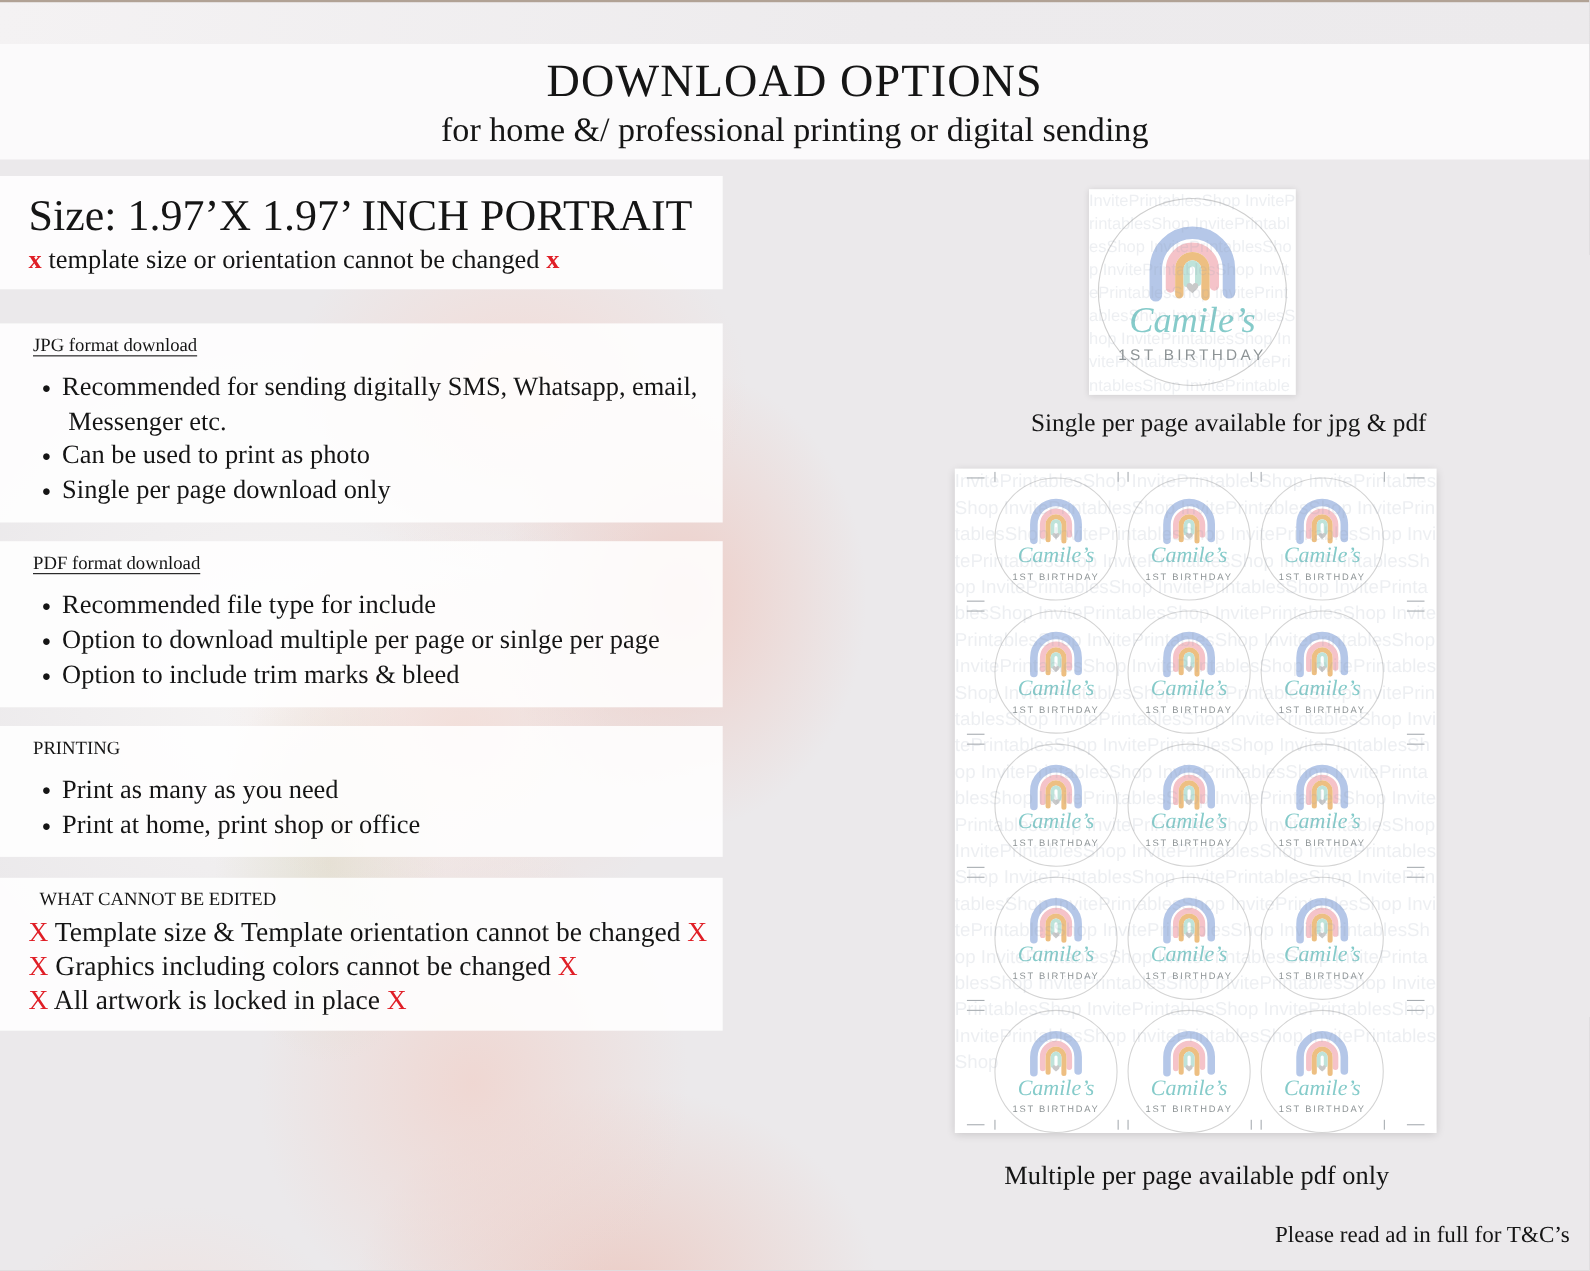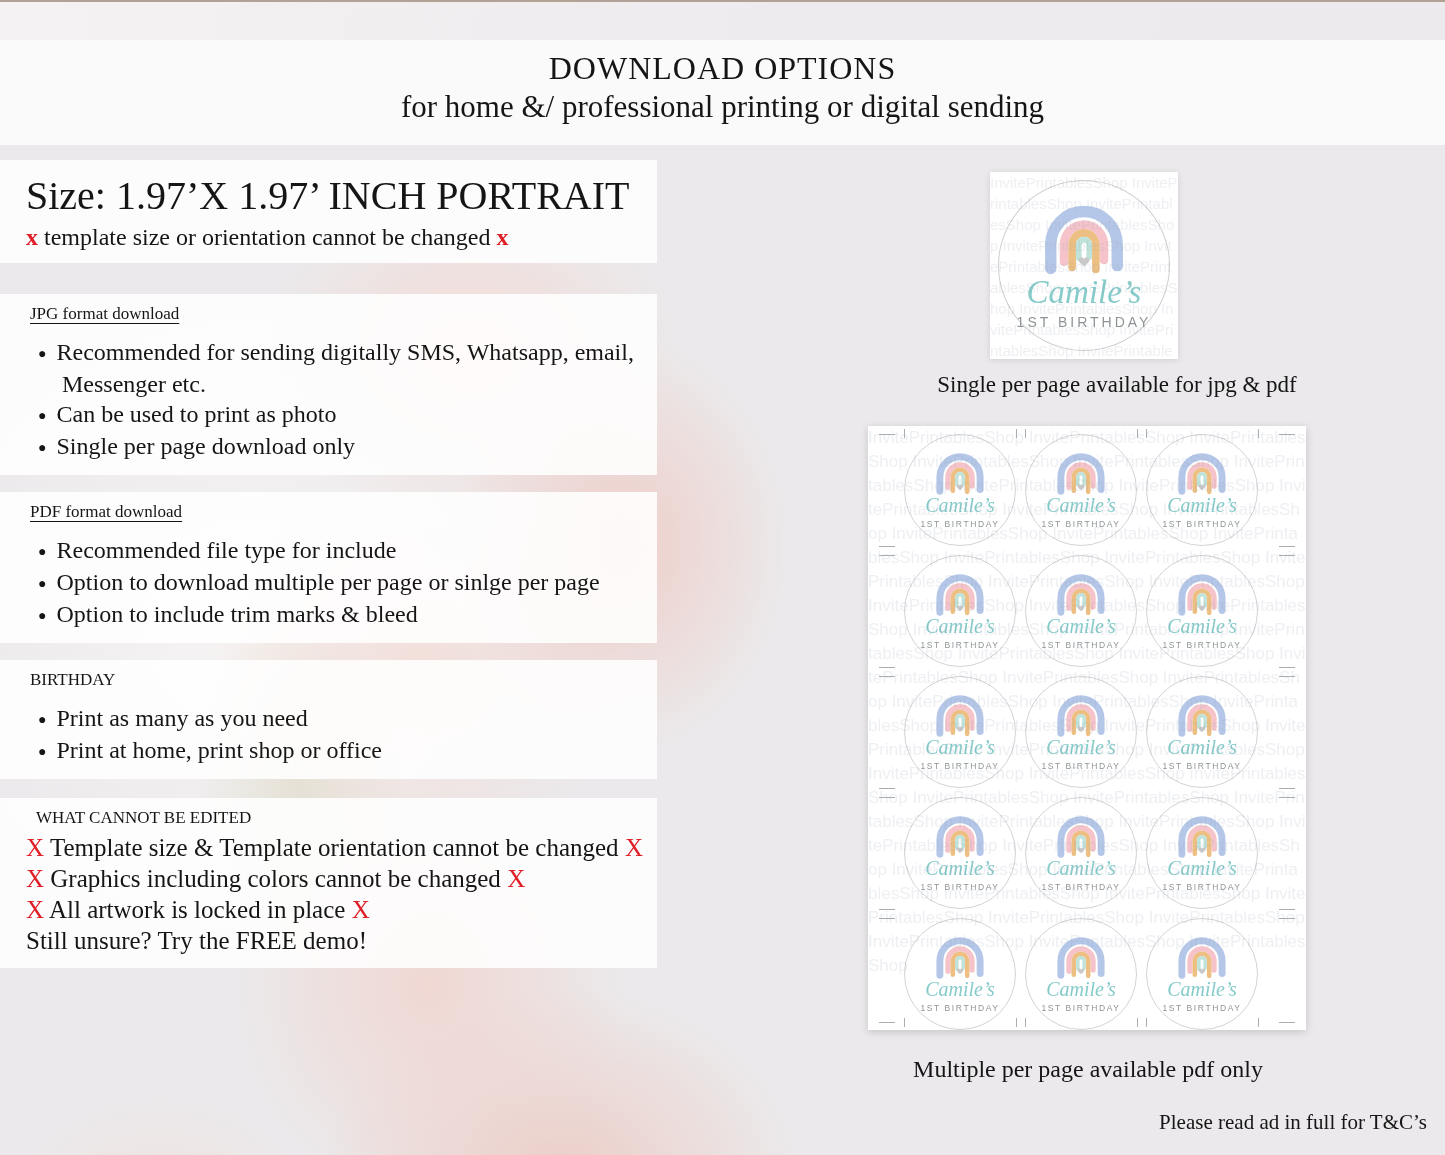--- a/index.html
+++ b/index.html
@@ -3,21 +3,21 @@
 <meta charset="utf-8">
 <style>
   html,body{margin:0;padding:0;background:#d8d6d8;}
   .canvas{position:relative;width:1445px;height:1155px;margin:0 auto;background:#ebe9eb;
           overflow:hidden;font-family:"Liberation Serif",serif;color:#151515;}
   
   .top-strip{position:absolute;top:0;left:0;right:0;height:38px;
              border-top:2px solid #b1a295;
              background:linear-gradient(100deg,#f4f2f3 0%,#edebed 55%,#eceaec 100%);}
   .title-band{position:absolute;top:40px;left:0;right:0;height:105px;background:#fbfafb;text-align:center;}
-  .title-band h1{margin:10px 0 2px;font-size:32px;font-weight:400;letter-spacing:1px;}
+  .title-band h1{margin:10px 0 2px;font-size:42px;font-weight:400;letter-spacing:1px;}
   .title-band h2{margin:0;font-size:31px;font-weight:400;text-align:center;}
   
   .floral{position:absolute;left:0;top:145px;width:920px;bottom:0;pointer-events:none;background:
     radial-gradient(ellipse 300px 240px at 470px 210px, rgba(244,216,210,.85), rgba(244,216,210,0) 70%),
     radial-gradient(ellipse 240px 300px at 620px 400px, rgba(238,203,196,.9), rgba(238,203,196,0) 70%),
     radial-gradient(ellipse 300px 260px at 420px 520px, rgba(243,219,213,.8), rgba(243,219,213,0) 72%),
     radial-gradient(ellipse 150px 260px at 300px 640px, rgba(216,212,186,.5), rgba(216,212,186,0) 70%),
     radial-gradient(ellipse 280px 320px at 430px 840px, rgba(240,212,206,.85), rgba(240,212,206,0) 70%),
     radial-gradient(ellipse 330px 260px at 560px 1030px, rgba(236,204,197,.95), rgba(236,204,197,0) 72%),
     radial-gradient(ellipse 220px 170px at 160px 1070px, rgba(243,221,216,.6), rgba(243,221,216,0) 70%),
@@ -111,21 +111,21 @@
   <section class="bar" id="pdf-bar">
     <h3 class="u">PDF format download</h3>
     <ul>
       <li>Recommended file type for include</li>
       <li>Option to download multiple per page or sinlge per page</li>
       <li>Option to include trim marks &amp; bleed</li>
     </ul>
   </section>
 
   <section class="bar" id="print-bar">
-    <h3>BIRTHDAY</h3>
+    <h3>PRINTING</h3>
     <ul>
       <li>Print as many as you need</li>
       <li>Print at home, print shop or office</li>
     </ul>
   </section>
 
   <section class="bar" id="edit-bar">
     <h3>WHAT CANNOT BE EDITED</h3>
     <div class="xline">
       <span class="XR">X</span>
@@ -135,21 +135,20 @@
     <div class="xline">
       <span class="XR">X</span>
       <span>Graphics including colors cannot be changed</span>
       <span class="XR">X</span>
     </div>
     <div class="xline">
       <span class="XR">X</span>
       <span>All artwork is locked in place</span>
       <span class="XR">X</span>
     </div>
-    <div class="still">Still unsure? Try the FREE demo!</div>
   </section>
 
   <div class="single-square">
     <div class="watermark wm-lg">InvitePrintablesShop InvitePrintablesShop InvitePrintablesShop InvitePrintablesShop InvitePrintablesShop InvitePrintablesShop InvitePrintablesShop InvitePrintablesShop InvitePrintablesShop InvitePrintablesShop InvitePrintablesShop InvitePrintablesShop InvitePrintablesShop InvitePrintablesShop InvitePrintablesShop InvitePrintablesShop InvitePrintablesShop InvitePrintablesShop InvitePrintablesShop InvitePrintablesShop InvitePrintablesShop InvitePrintablesShop InvitePrintablesShop InvitePrintablesShop InvitePrintablesShop InvitePrintablesShop InvitePrintablesShop InvitePrintablesShop InvitePrintablesShop InvitePrintablesShop InvitePrintablesShop InvitePrintablesShop InvitePrintablesShop InvitePrintablesShop InvitePrintablesShop InvitePrintablesShop InvitePrintablesShop InvitePrintablesShop InvitePrintablesShop InvitePrintablesShop InvitePrintablesShop InvitePrintablesShop InvitePrintablesShop InvitePrintablesShop InvitePrintablesShop InvitePrintablesShop InvitePrintablesShop InvitePrintablesShop InvitePrintablesShop InvitePrintablesShop InvitePrintablesShop InvitePrintablesShop InvitePrintablesShop InvitePrintablesShop InvitePrintablesShop InvitePrintablesShop InvitePrintablesShop InvitePrintablesShop InvitePrintablesShop InvitePrintablesShop </div>
     <div class="disc disc-lg">
       <svg class="rainbow-lg" viewBox="0 0 100 80" fill="none">
         <path d="M15 70 L15 45 A35 35 0 0 1 85 45 L85 67" stroke="#b5c7e8" stroke-width="12" stroke-linecap="round"></path>
         <path d="M29 63 L29 45 A21 21 0 0 1 71 45 L71 61" stroke="#f5c3c9" stroke-width="9" stroke-linecap="round"></path>
         <path d="M37.5 69 L37.5 45 A12.5 12.5 0 0 1 62.5 45 L62.5 71" stroke="#edbf82" stroke-width="8" stroke-linecap="round"></path>
         <path d="M44.5 59 L44.5 45 A5.5 5.5 0 0 1 55.5 45 L55.5 58" stroke="#bfe3da" stroke-width="6" stroke-linecap="round"></path>

